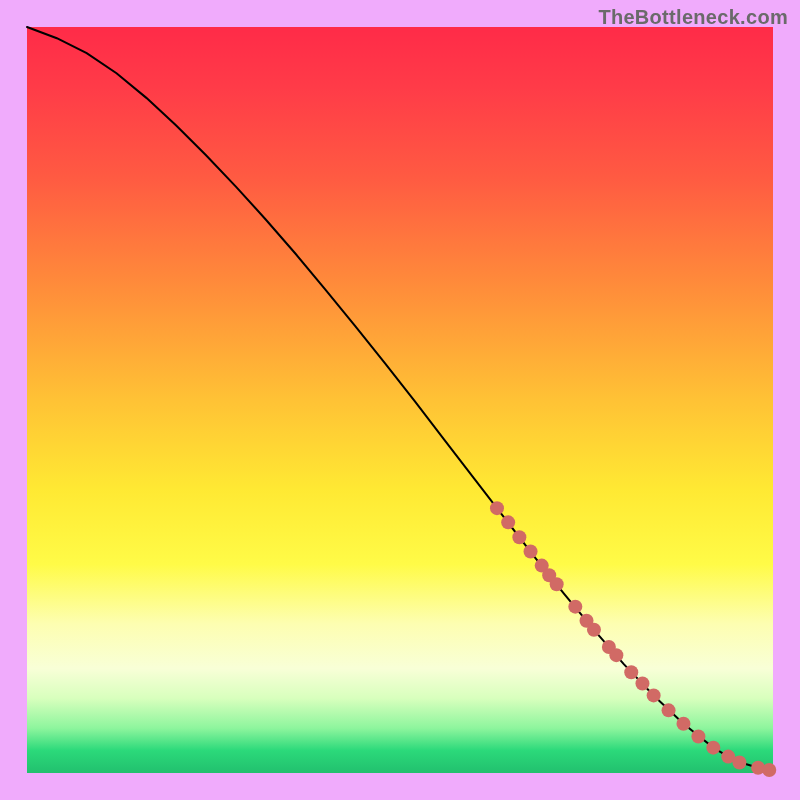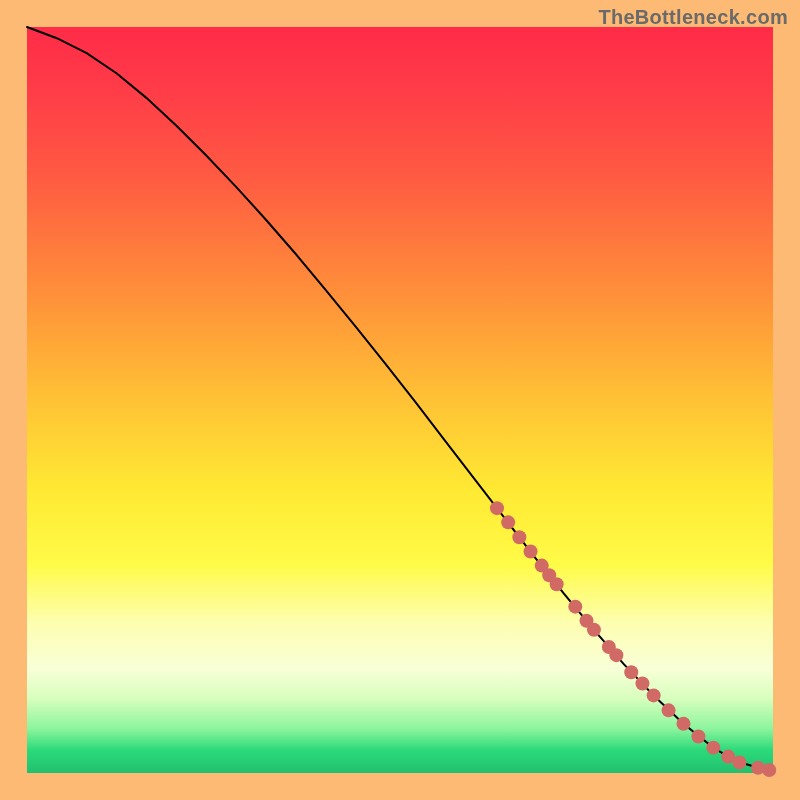--- a/index.html
+++ b/index.html
@@ -1,21 +1,21 @@
 <!DOCTYPE html>
 <html><head>
 <meta charset="utf-8">
 <style>
   * { margin: 0; padding: 0; box-sizing: border-box; }
   html, body { width: 800px; height: 800px; overflow: hidden; background: #000; }
   .stage {
     position: relative;
     width: 800px;
     height: 800px;
-    background: #fdba74;
+    background: #f0abfc;
   }
   .plot-area {
     position: absolute;
     left: 27px;
     top: 27px;
     width: 746px;
     height: 746px;
     background: linear-gradient(to bottom,
       #ff2b48 0%,
       #ff3b48 8%,

